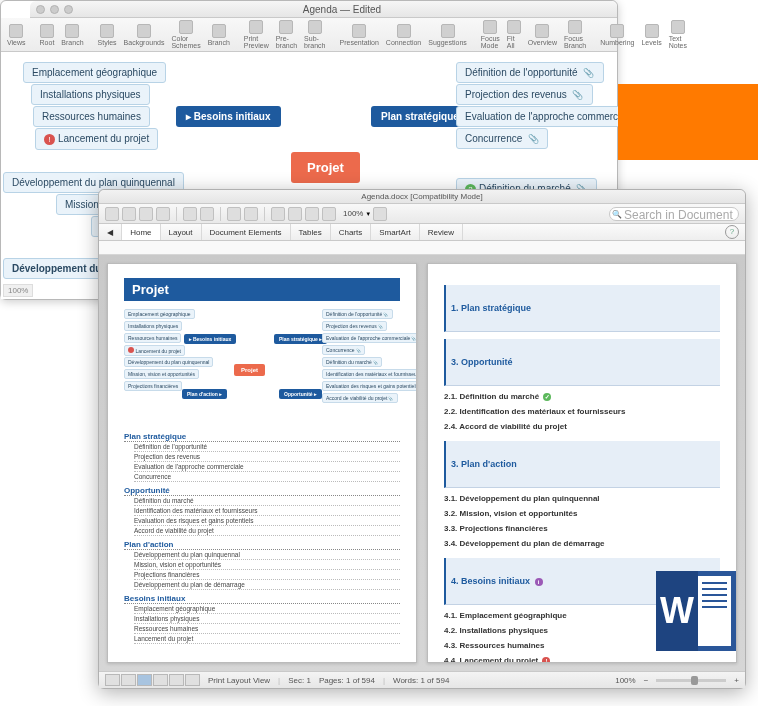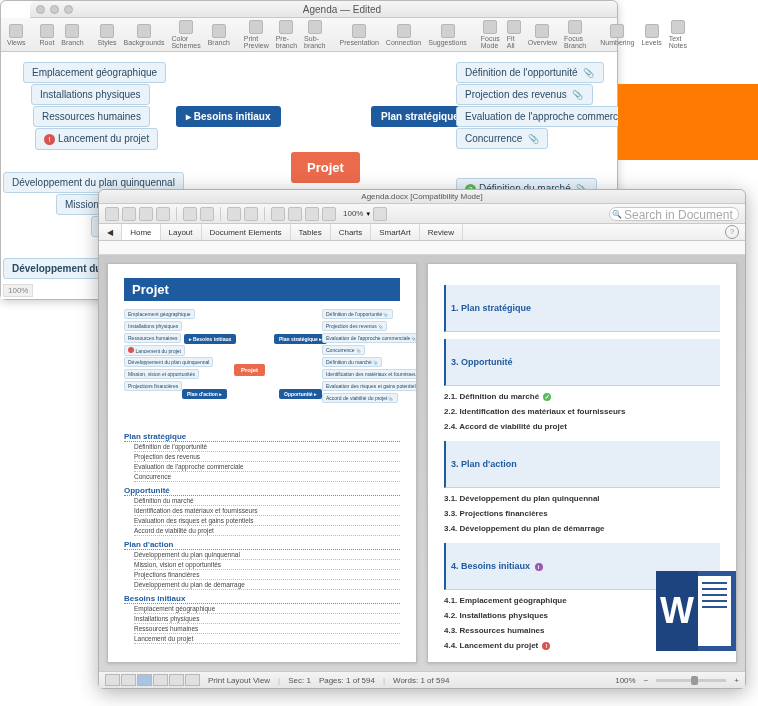--- a/index.html
+++ b/index.html
@@ -298,20 +298,21 @@
     </div>
 
     <div class="page pg2" id="pg2">
         <h1>1. Plan stratégique</h1>
         <h1>3. Opportunité</h1>
         <div class="item">2.1. Définition du marché <span class="rb" style="background:#5cb85c">✓</span></div>
         <div class="item">2.2. Identification des matériaux et fournisseurs</div>
         <div class="item">2.4. Accord de viabilité du projet</div>
         <h1>3. Plan d'action</h1>
         <div class="item">3.1. Développement du plan quinquennal</div>
+        <div class="item">3.2. Mission, vision et opportunités</div>
         <div class="item">3.3. Projections financières</div>
         <div class="item">3.4. Développement du plan de démarrage</div>
         <h1>4. Besoins initiaux <span class="rb" style="background:#9b59b6">i</span></h1>
         <div class="item">4.1. Emplacement géographique</div>
         <div class="item">4.2. Installations physiques</div>
         <div class="item">4.3. Ressources humaines</div>
         <div class="item">4.4. Lancement du projet <span class="rb" style="background:#d9534f">!</span></div>
       </div>
   </div>
   <div class="statusbar">

